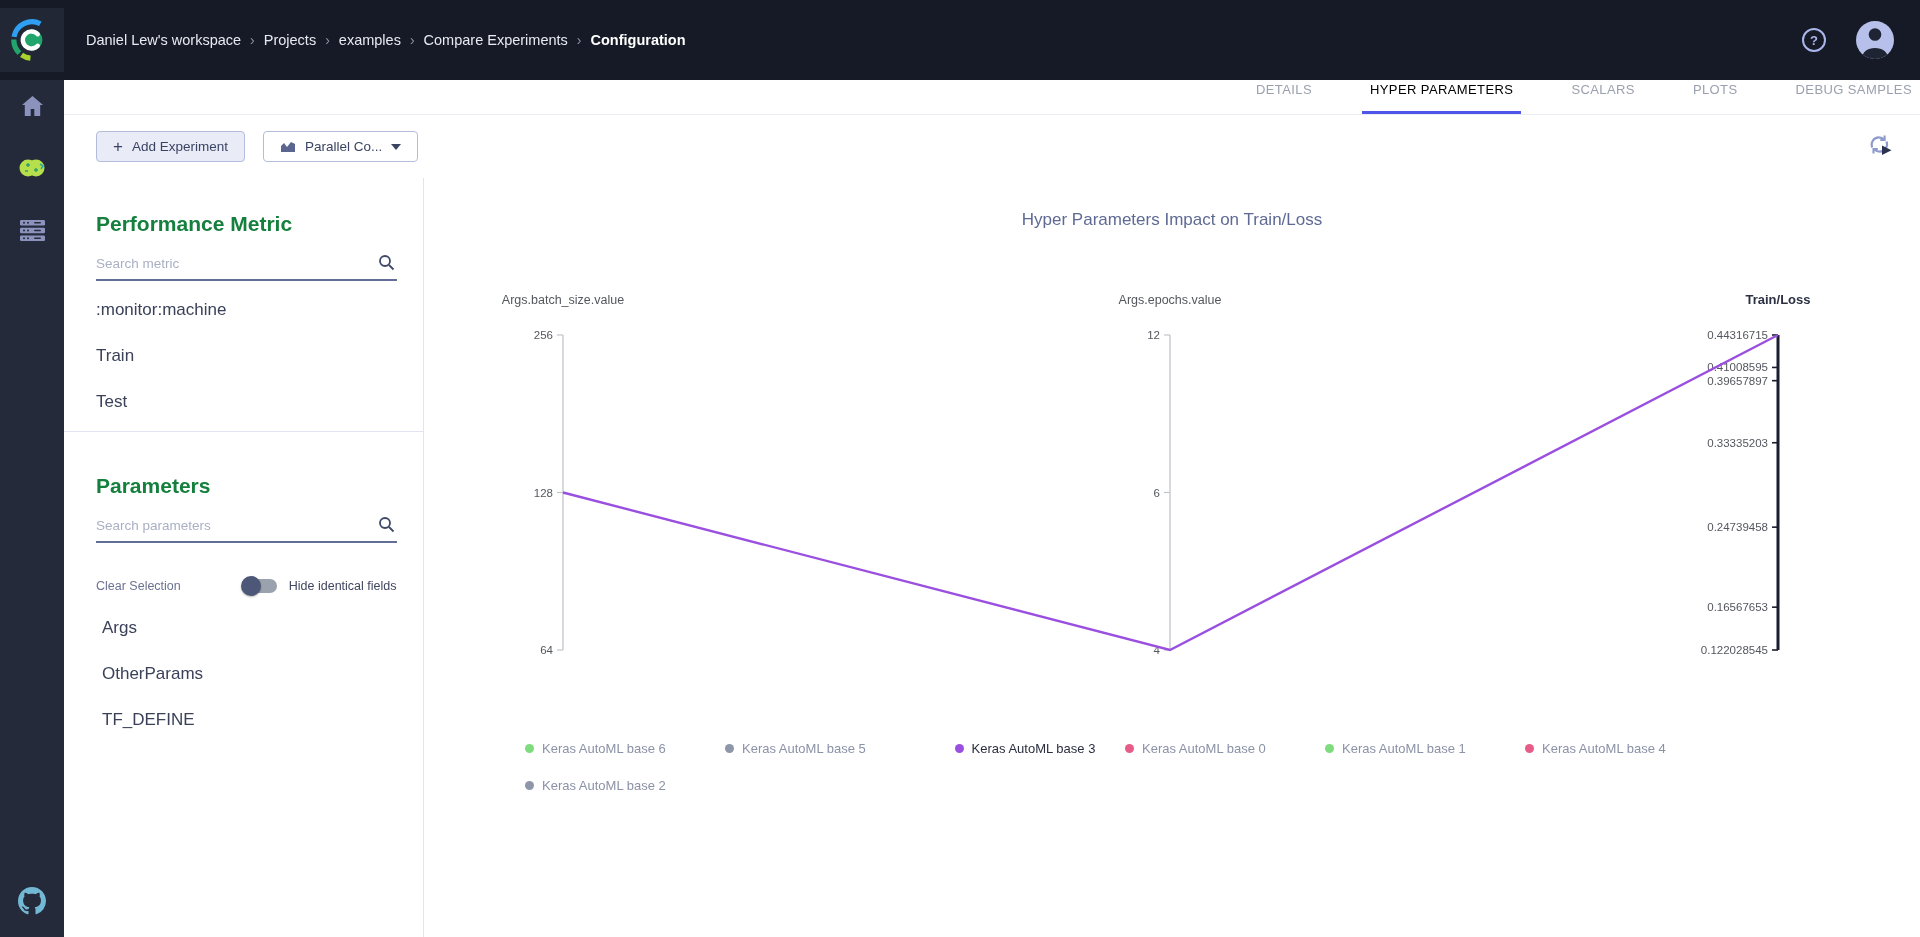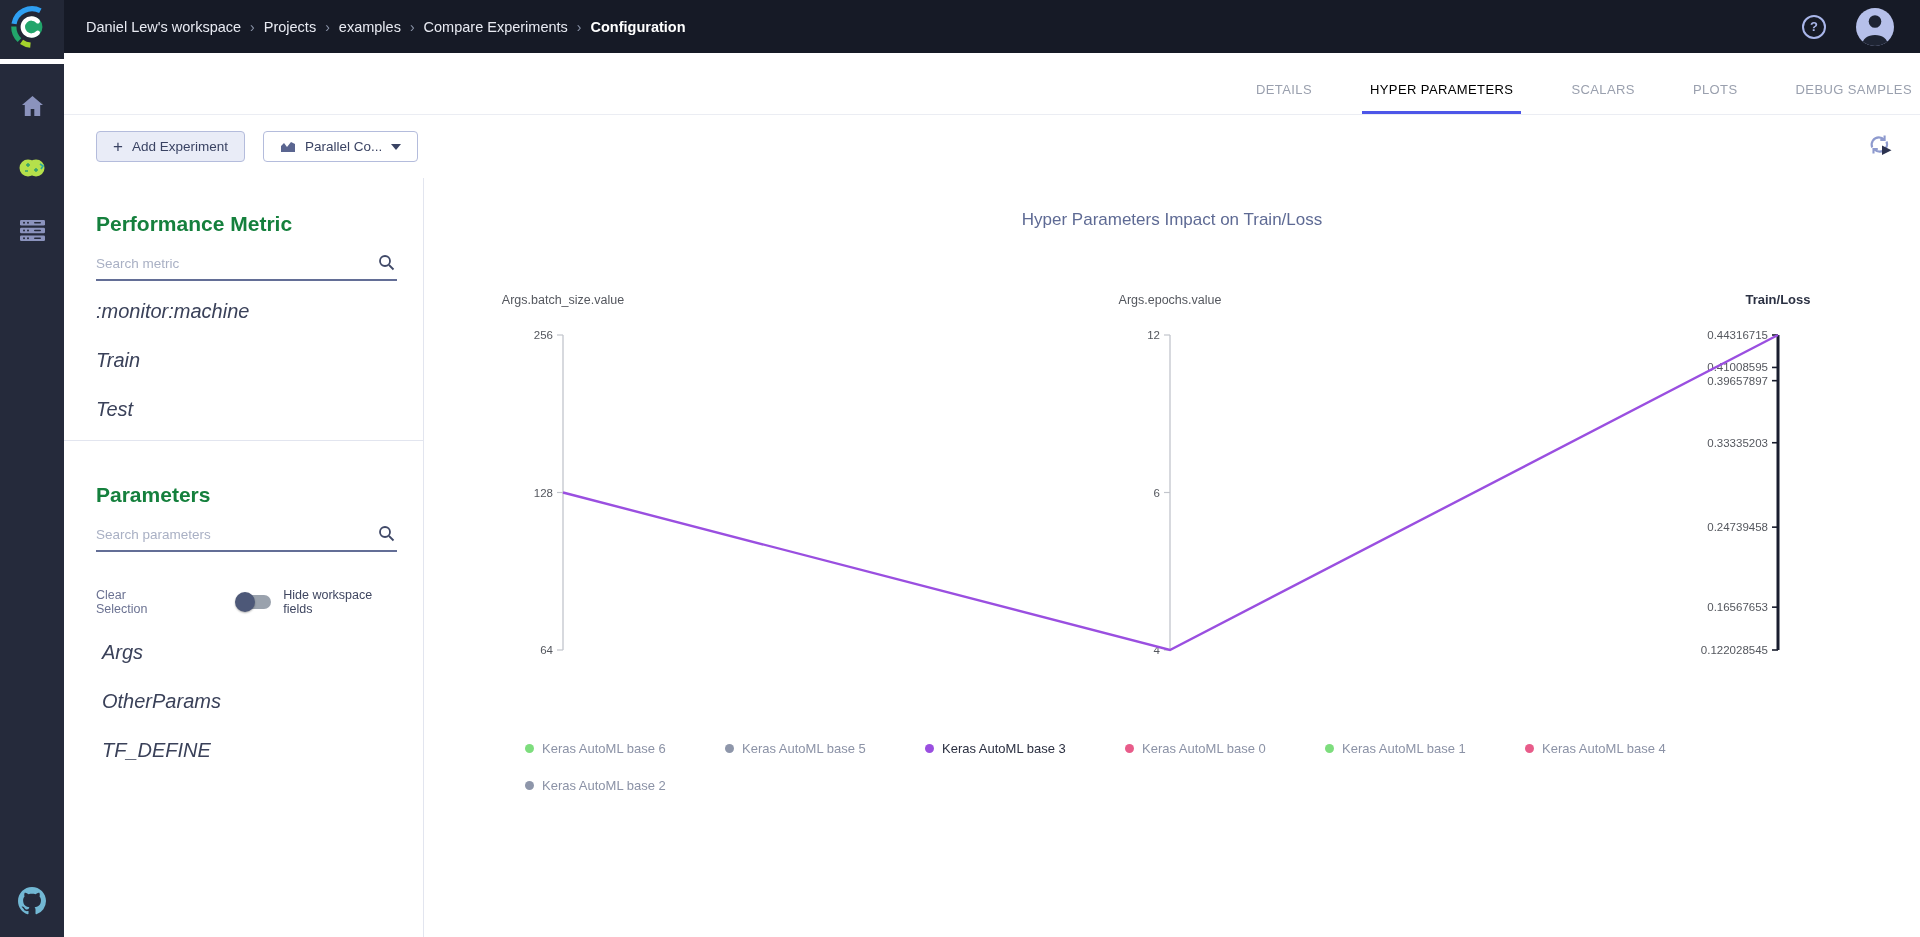--- a/index.html
+++ b/index.html
@@ -1,20 +1,20 @@
 <!DOCTYPE html>
 <html><head>
 <meta charset="utf-8">
 <style>
   * { box-sizing: border-box; margin: 0; padding: 0; }
   html,body { width:1920px; height:937px; overflow:hidden; background:#fff;
     font-family:"Liberation Sans", sans-serif; }
 
   
-  .topbar { position:absolute; top:0; left:0; width:1920px; height:53px;
+  .topbar { position:absolute; top:0; left:0; width:1920px; height:80px;
     background:#161a26; display:flex; align-items:center; z-index:20; }
   .logo-box { width:64px; height:64px; background:#222736; display:flex;
     align-items:center; justify-content:center; cursor:pointer; }
   .breadcrumb { display:flex; align-items:center; gap:9px; margin-left:22px;
     font-size:14.5px; color:#e8eaf2; }
   .crumb { cursor:pointer; }
   .crumb.current { font-weight:700; color:#fff; }
   .sep { color:#8a93a8; font-size:14px; }
   .topbar-right { margin-left:auto; margin-right:26px; display:flex;
     align-items:center; gap:30px; }
@@ -57,21 +57,21 @@
   
   .left-panel { width:360px; border-right:1px solid #e2e5ef; padding:0 26px 0 32px; }
   .panel-heading { font-size:21px; font-weight:600; color:#15803d; margin-top:34px; }
   .search-row { position:relative; margin-top:14px; border-bottom:2px solid #636e96;
     padding:4px 0 7px 0; }
   .search-row input { border:none; outline:none; width:270px; font-size:13.5px;
     color:#3a4159; font-family:"Liberation Sans", sans-serif; }
   .search-row input::placeholder { color:#a9b0c4; }
   .search-ic { position:absolute; right:2px; top:4px; }
   .plist { list-style:none; margin-top:6px; }
-  .plist li { font-size:20px; color:#3a4159; padding:13px 0; cursor:pointer;font-style:italic; }
+  .plist li { font-size:17px; color:#3a4159; padding:13px 0; cursor:pointer; }
   .plist.indent li { padding-left:6px; }
   .divider { height:1px; background:#e2e5ef; margin:6px -26px 0 -32px; }
   .clear-row { display:flex; align-items:center; margin-top:36px; }
   .clear-link { font-size:12.5px; color:#6b7292; cursor:pointer; }
   .toggle { position:relative; width:34px; height:14px; background:#9aa2ad;
     border-radius:7px; margin-left:62px; cursor:pointer; flex:none; }
   .knob { position:absolute; left:-2px; top:-3px; width:20px; height:20px;
     border-radius:50%; background:#4d5878; box-shadow:0 1px 2px rgba(0,0,0,.3); }
   .toggle-label { font-size:12.5px; color:#3f4660; margin-left:12px; }
 
@@ -85,21 +85,21 @@
   .tick-label { font-size:11.5px; fill:#54575e; }
   .axis-line { stroke:#c2c5cc; stroke-width:1.3; }
   .axis-line-strong { stroke:#191d2e; stroke-width:3; }
   .tick { stroke:#c2c5cc; stroke-width:1.2; }
   .tick-strong { stroke:#191d2e; stroke-width:1.6; }
 
   .legend { position:absolute; top:563px; left:101px; width:1210px;
     display:flex; flex-wrap:wrap; row-gap:22px; }
   .legend-item { width:200px; display:flex; align-items:center; gap:8px;
     font-size:13px; color:#8b92a6; cursor:pointer; }
-  .legend-item.selected { color:#2a2f40; font-weight:500; }
+  .legend-item.selected { color:#2a2f40; font-weight:500;justify-content:center; }
   .legend-dot { width:9px; height:9px; border-radius:50%; flex:none; }
 </style>
 </head>
 <body>
 
 <div class="topbar">
   <div class="logo-box">
     <svg width="46" height="46" viewBox="0 0 44 44">
       <path d="M30 6.5 A17.5 17.5 0 0 0 4.8 19" stroke="#2e9ff2" stroke-width="5" fill="none"></path>
       <path d="M4.6 21.5 A17.5 17.5 0 0 0 10 34.5" stroke="#22a56b" stroke-width="5" fill="none"></path>
@@ -233,21 +233,21 @@
           <circle cx="7" cy="7" r="5" fill="none" stroke="#3f4867" stroke-width="1.8"></circle>
           <line x1="11" y1="11" x2="15.5" y2="15.5" stroke="#3f4867" stroke-width="1.8"></line>
         </svg>
       </div>
 
       <div class="clear-row">
         <span class="clear-link">Clear Selection</span>
         <span class="toggle">
             <span class="knob"></span>
           </span>
-        <span class="toggle-label">Hide workspace fields</span>
+        <span class="toggle-label">Hide identical fields</span>
       </div>
       <ul class="plist indent" style="margin-top:12px">
           <li>Args</li>
           <li>OtherParams</li>
           <li>TF_DEFINE</li>
         </ul>
     </div>
 
     <div class="chart-region">
       <div class="chart-title">Hyper Parameters Impact on Train/Loss</div>

